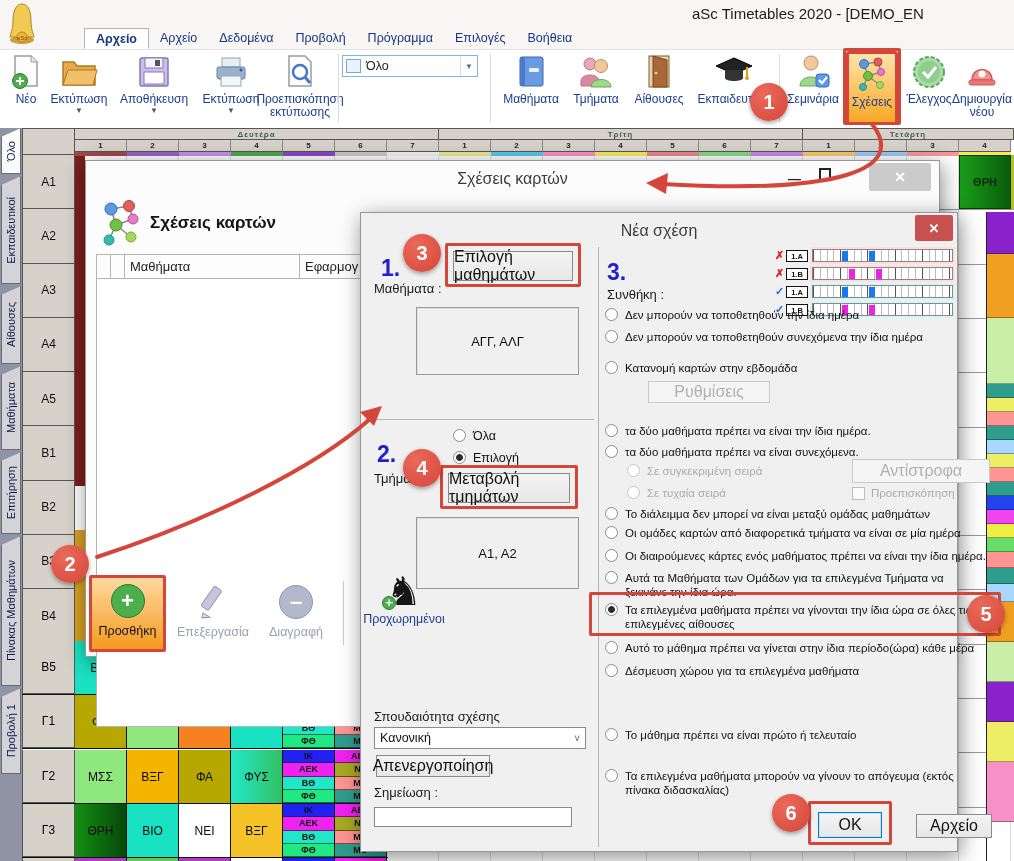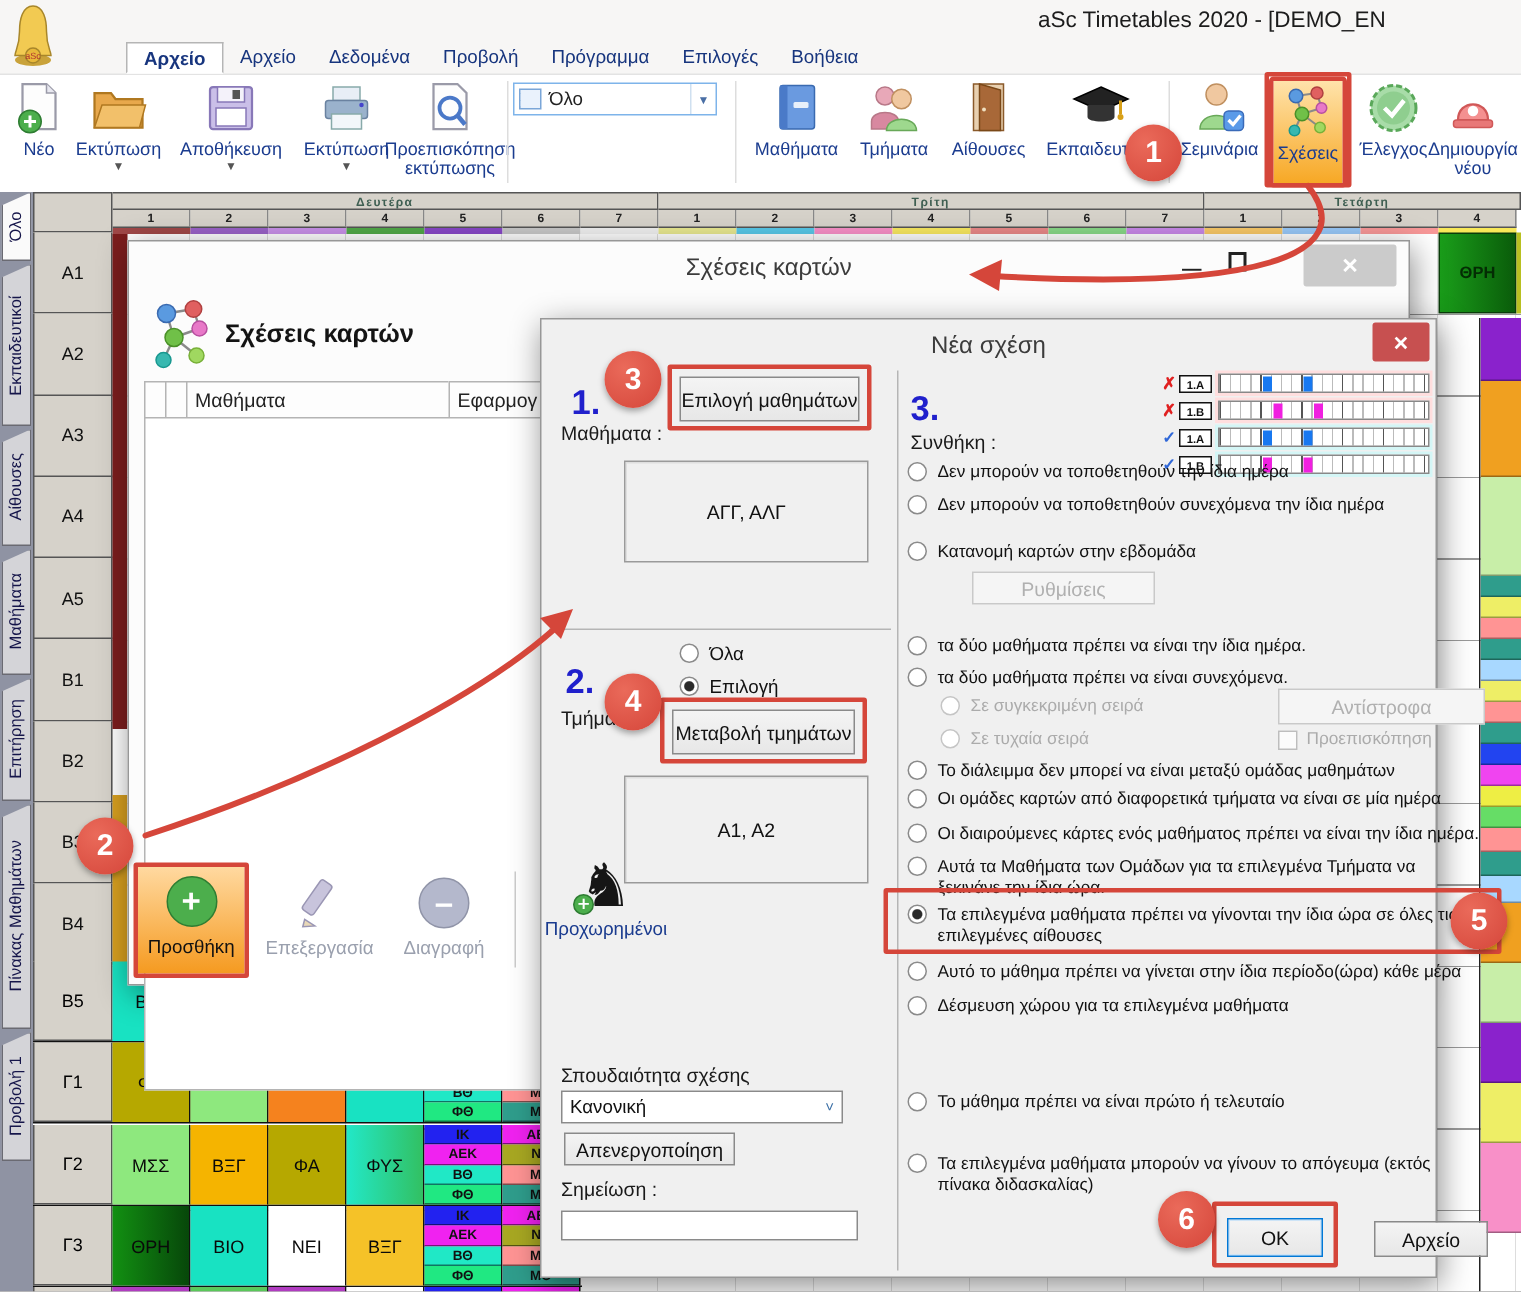--- a/index.html
+++ b/index.html
@@ -73,21 +73,21 @@
 #addbtn{background:linear-gradient(180deg,#ffd9a0,#f59a20);border:3px solid #d5463a;border-radius:2px;color:#111;}
 .graytxt{color:#9aa0ae;}
 .circle-ic{width:34px;height:34px;border-radius:50%;display:flex;align-items:center;justify-content:center;color:#fff;font-size:22px;font-weight:bold;}
 #advgrp{position:absolute;left:346px;top:570px;width:116px;z-index:30;display:flex;flex-direction:column;align-items:center;color:#1b3c8f;font-size:12.5px;}
 .knight{font-size:40px;line-height:42px;color:#161616;position:relative;font-family:"DejaVu Sans",sans-serif;}
 .kplus{position:absolute;left:-4px;bottom:2px;width:14px;height:14px;border-radius:50%;background:#4cae4c;border:1px solid #2e7d32;color:#fff;font-size:11px;line-height:12px;text-align:center;font-weight:bold;}
 
 
 .bluestep{position:absolute;font-size:23px;font-weight:bold;color:#2020cc;}
 .lab13{position:absolute;font-size:13px;color:#1a1a1a;}
-.wbtn{position:absolute;background:linear-gradient(#f4f4f4,#e7e7e7);border:1px solid #8a8a8a;font-size:13px;color:#111;display:flex;align-items:center;justify-content:center;}
+.wbtn{position:absolute;background:linear-gradient(#f4f4f4,#e7e7e7);border:1px solid #8a8a8a;font-size:16px;color:#111;display:flex;align-items:center;justify-content:center;}
 .wbtn.dis{color:#b0b0b0;border-color:#c9c9c9;background:#f5f5f5;}
 .sunk{position:absolute;background:#f0f0f0;border:1px solid #9a9a9a;box-shadow:inset 1px 1px 0 rgba(0,0,0,.07);display:flex;align-items:center;justify-content:center;font-size:13px;color:#111;}
 .hsep{position:absolute;height:1px;background:#b5b5b5;}
 .vsep{position:absolute;width:1px;background:#b5b5b5;}
 .radio{width:13px;height:13px;flex:none;border:1px solid #8a8a8a;border-radius:50%;background:#fff;display:inline-block;}
 .radio.sel{background:radial-gradient(circle at 50% 50%,#2b2b2b 0 3px,#fff 3.8px);}
 .radio.dis{border-color:#c5c5c5;}
 .chk{position:absolute;width:13px;height:13px;border:1px solid #bdbdbd;background:#fbfbfb;}
 .opt{position:absolute;display:flex;align-items:flex-start;gap:7px;}
 .olabel{font-size:11.5px;color:#111;white-space:nowrap;line-height:14px;margin-top:0px;}
@@ -581,21 +581,21 @@
       <span class="olabel" style="font-size:12.5px">Όλα</span>
     </div>
     <div class="opt" style="left:92px;top:238px">
       <span class="radio sel"></span>
       <span class="olabel" style="font-size:12.5px">Επιλογή</span>
     </div>
     <div class="lab13" style="left:13px;top:258px">Τμήματα</div>
     <div class="wbtn" style="left:87px;top:260px;width:122px;height:30px">Μεταβολή τμημάτων</div>
     <div class="sunk" style="left:55px;top:304px;width:163px;height:72px">Α1, Α2</div>
     <div class="lab13" style="left:13px;top:496px">Σπουδαιότητα σχέσης</div>
-    <div class="combo" style="left:13px;top:514px;width:188px;height:22px">
+    <div class="combo" style="left:13px;top:514px;width:212px;height:22px">
       <span>Κανονική</span>
       <span class="arr">˅</span>
     </div>
     <div class="wbtn" style="left:15px;top:542px;width:114px;height:22px">Απενεργοποίηση</div>
     <div class="lab13" style="left:13px;top:572px">Σημείωση :</div>
     <div class="tinput" style="left:13px;top:594px;width:198px;height:20px"></div>
     <div class="vsep" style="left:237px;top:34px;height:600px"></div>
 
     <div class="bluestep" style="left:246px;top:46px">3.</div>
     <div class="lab13" style="left:246px;top:74px">Συνθήκη :</div>

